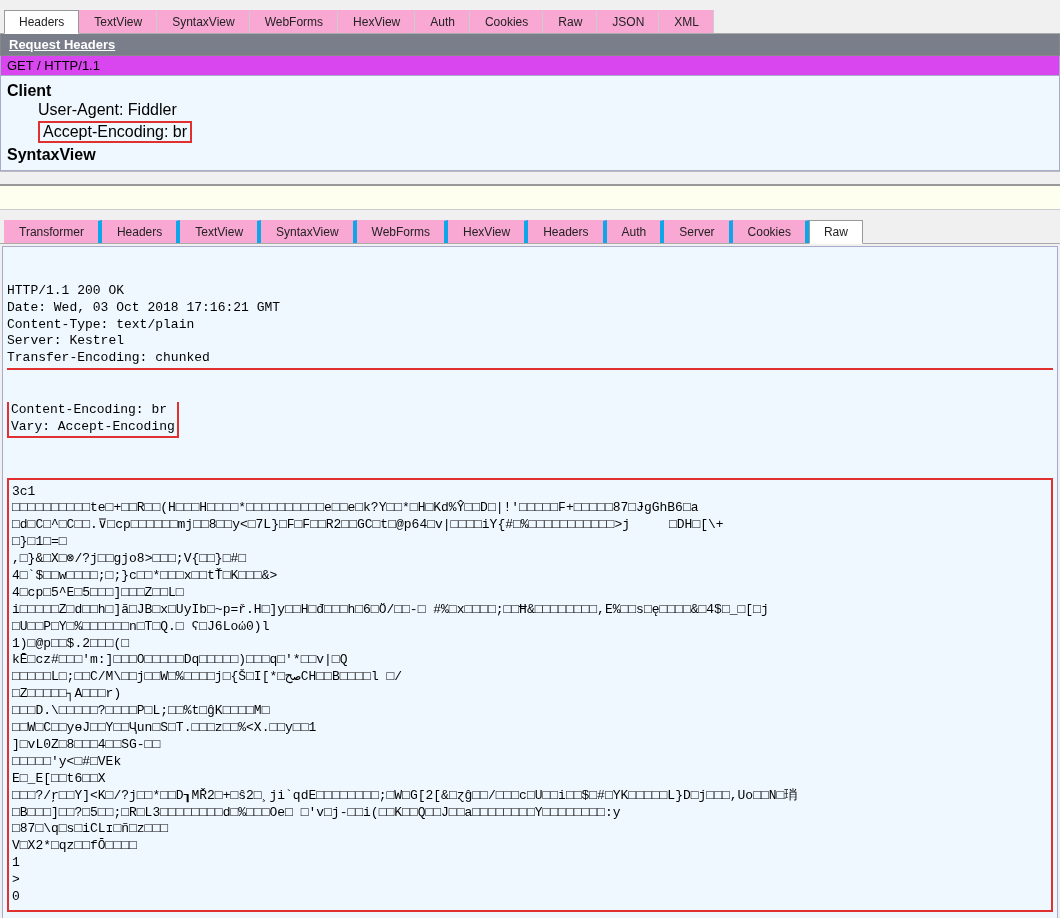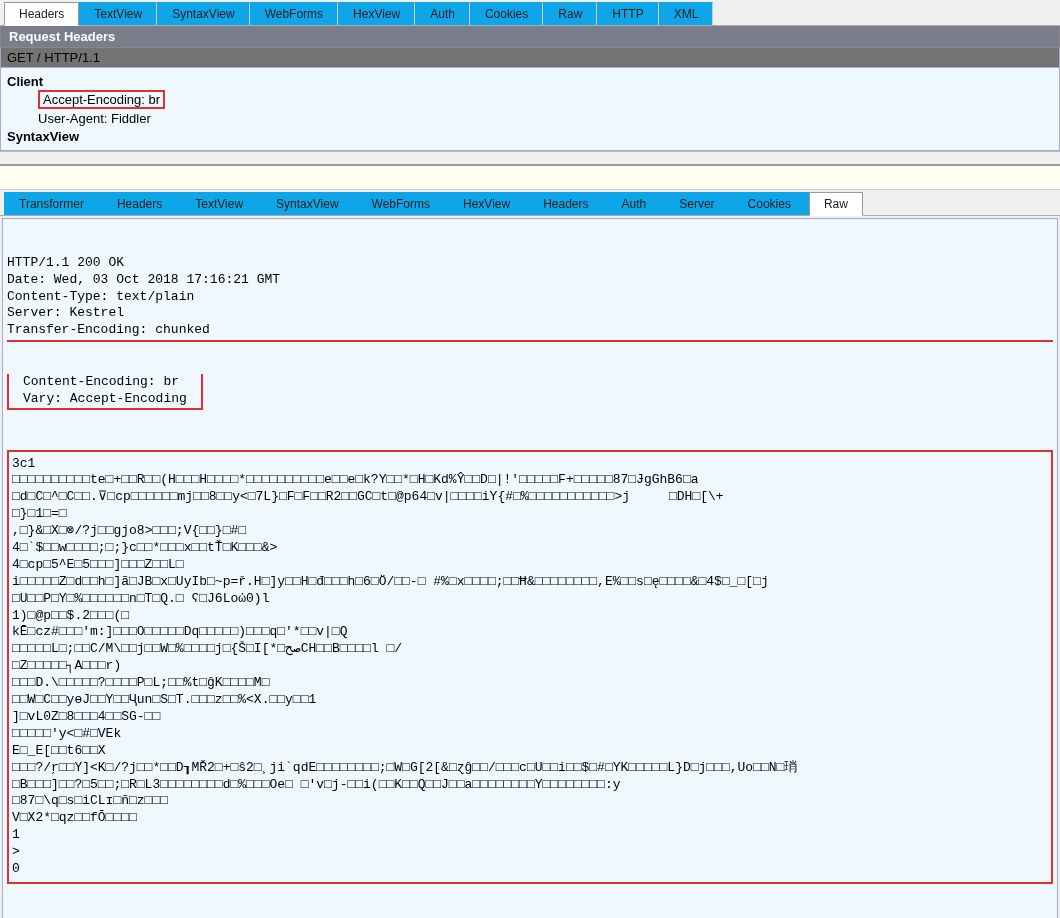--- a/index.html
+++ b/index.html
@@ -13,63 +13,64 @@
   }
   .panel-top {
     background: #f0f0f0;
     border-bottom: 1px solid #bbb;
   }
   .tabstrip {
     display: flex;
     background: #f0f0f0;
     border-bottom: 1px solid #aaa;
     padding-left: 4px;
-    padding-top: 2px;
+    padding-top: 10px;
     align-items: flex-end;
   }
   .tab {
     padding: 4px 14px 4px 14px;
     font-size: 12px;
     color: #222;
     border: 1px solid transparent;
     border-bottom: none;
     cursor: pointer;
     border-right: 1px solid #ccc;
-    background: #0ea5e9;
+    background: #f9a8d4;
     position: relative;
   }
   .tab.active {
     background: #fff;
     border: 1px solid #999;
     border-bottom: 1px solid #fff;
     margin-bottom: -1px;
     z-index: 2;
   }
   .section-header {
     background: #7a7e8a;
     color: #fff;
     font-weight: bold;
     padding: 3px 8px;
     font-size: 13px;
     border: 1px solid #888;
     border-top: none;
+    text-decoration: underline;
   }
   .request-line {
-    background: #737373;
+    background: #d946ef;
     border: 1px solid #aac;
     border-top: none;
     padding: 2px 6px;
     font-size: 13px;
   }
   .headers-area {
     background: #f0f8ff;
     border: 1px solid #aac;
     border-top: none;
     padding: 4px 6px 6px 6px;
-    font-size: 13px;
+    font-size: 16px;
   }
   .hdr-group {
     font-weight: bold;
     color: #000;
     margin-top: 2px;
   }
   .hdr-line {
     margin-left: 28px;
     padding: 1px 3px;
   }
@@ -100,21 +101,21 @@
     word-break: break-all;
   }
   .resp-headers-block {
     border-bottom: 2px solid #e03030;
     padding-bottom: 1px;
   }
   .resp-highlight {
     border: 2px solid #e03030;
     border-top: none;
     display: inline-block;
-    padding: 0 14px;
+    padding: 0 2px;
     margin-top: -2px;
   }
   .body-block {
     border: 2px solid #e03030;
     margin-top: 6px;
     padding: 4px 3px;
   }
   .tabstrip-bottom .tab {
     border-right: 4px solid #0ea5e9;
   }
@@ -130,29 +131,29 @@
 <div class="panel-top">
   <div class="tabstrip" id="top-tabs">
       <div class="tab active">Headers</div>
       <div class="tab">TextView</div>
       <div class="tab">SyntaxView</div>
       <div class="tab">WebForms</div>
       <div class="tab">HexView</div>
       <div class="tab">Auth</div>
       <div class="tab">Cookies</div>
       <div class="tab">Raw</div>
-      <div class="tab">HTTP</div>
+      <div class="tab">JSON</div>
       <div class="tab">XML</div>
     </div>
   <div class="section-header">Request Headers</div>
   <div class="request-line">GET / HTTP/1.1</div>
   <div class="headers-area" id="req-headers">
       <div class="hdr-group">Client</div>
+      <div class="hdr-line">User-Agent: Fiddler</div>
       <div class="hdr-line"><span class="red-outline">Accept-Encoding: br</span></div>
-      <div class="hdr-line">User-Agent: Fiddler</div>
       <div class="hdr-group">SyntaxView</div>
     </div>
 </div>
 
 <div class="divider-strip"></div>
 
 <div class="panel-bottom">
   <div class="tabstrip tabstrip-bottom" id="bottom-tabs">
       <div class="tab">Transformer</div>
       <div class="tab">Headers</div>

